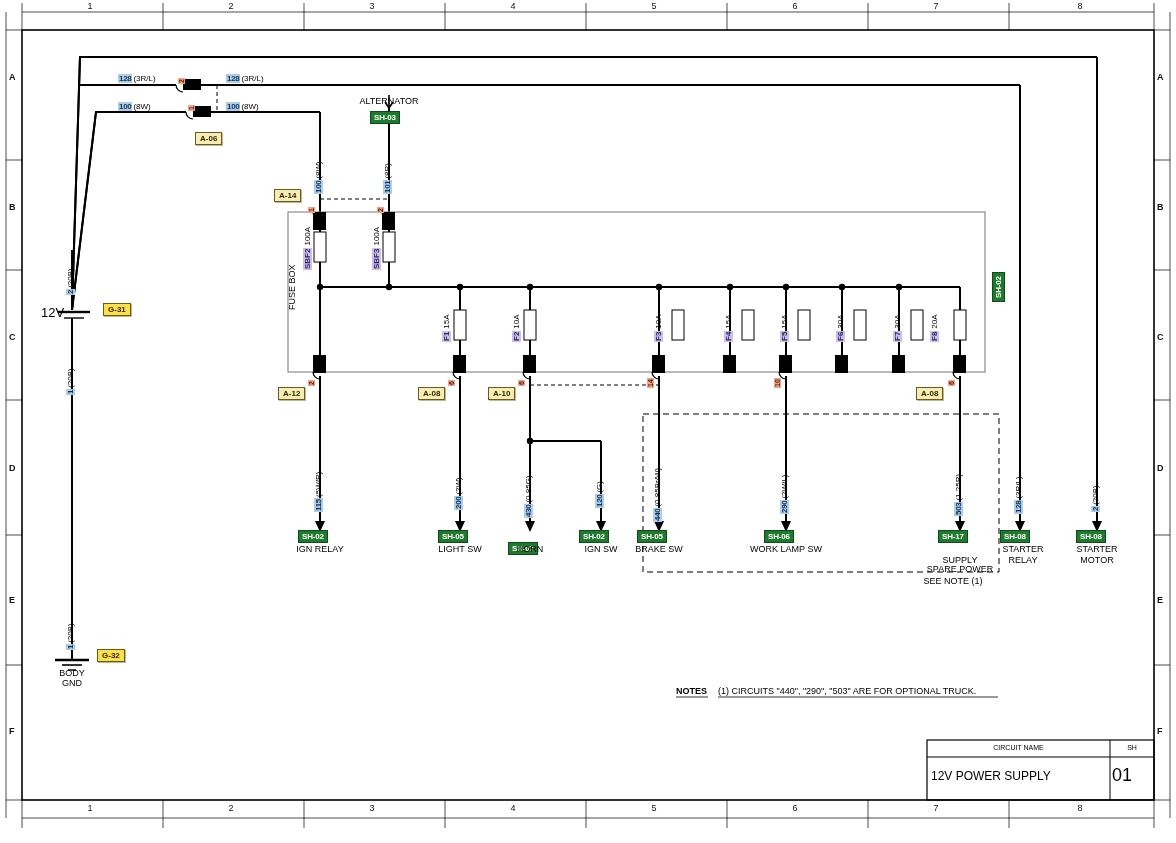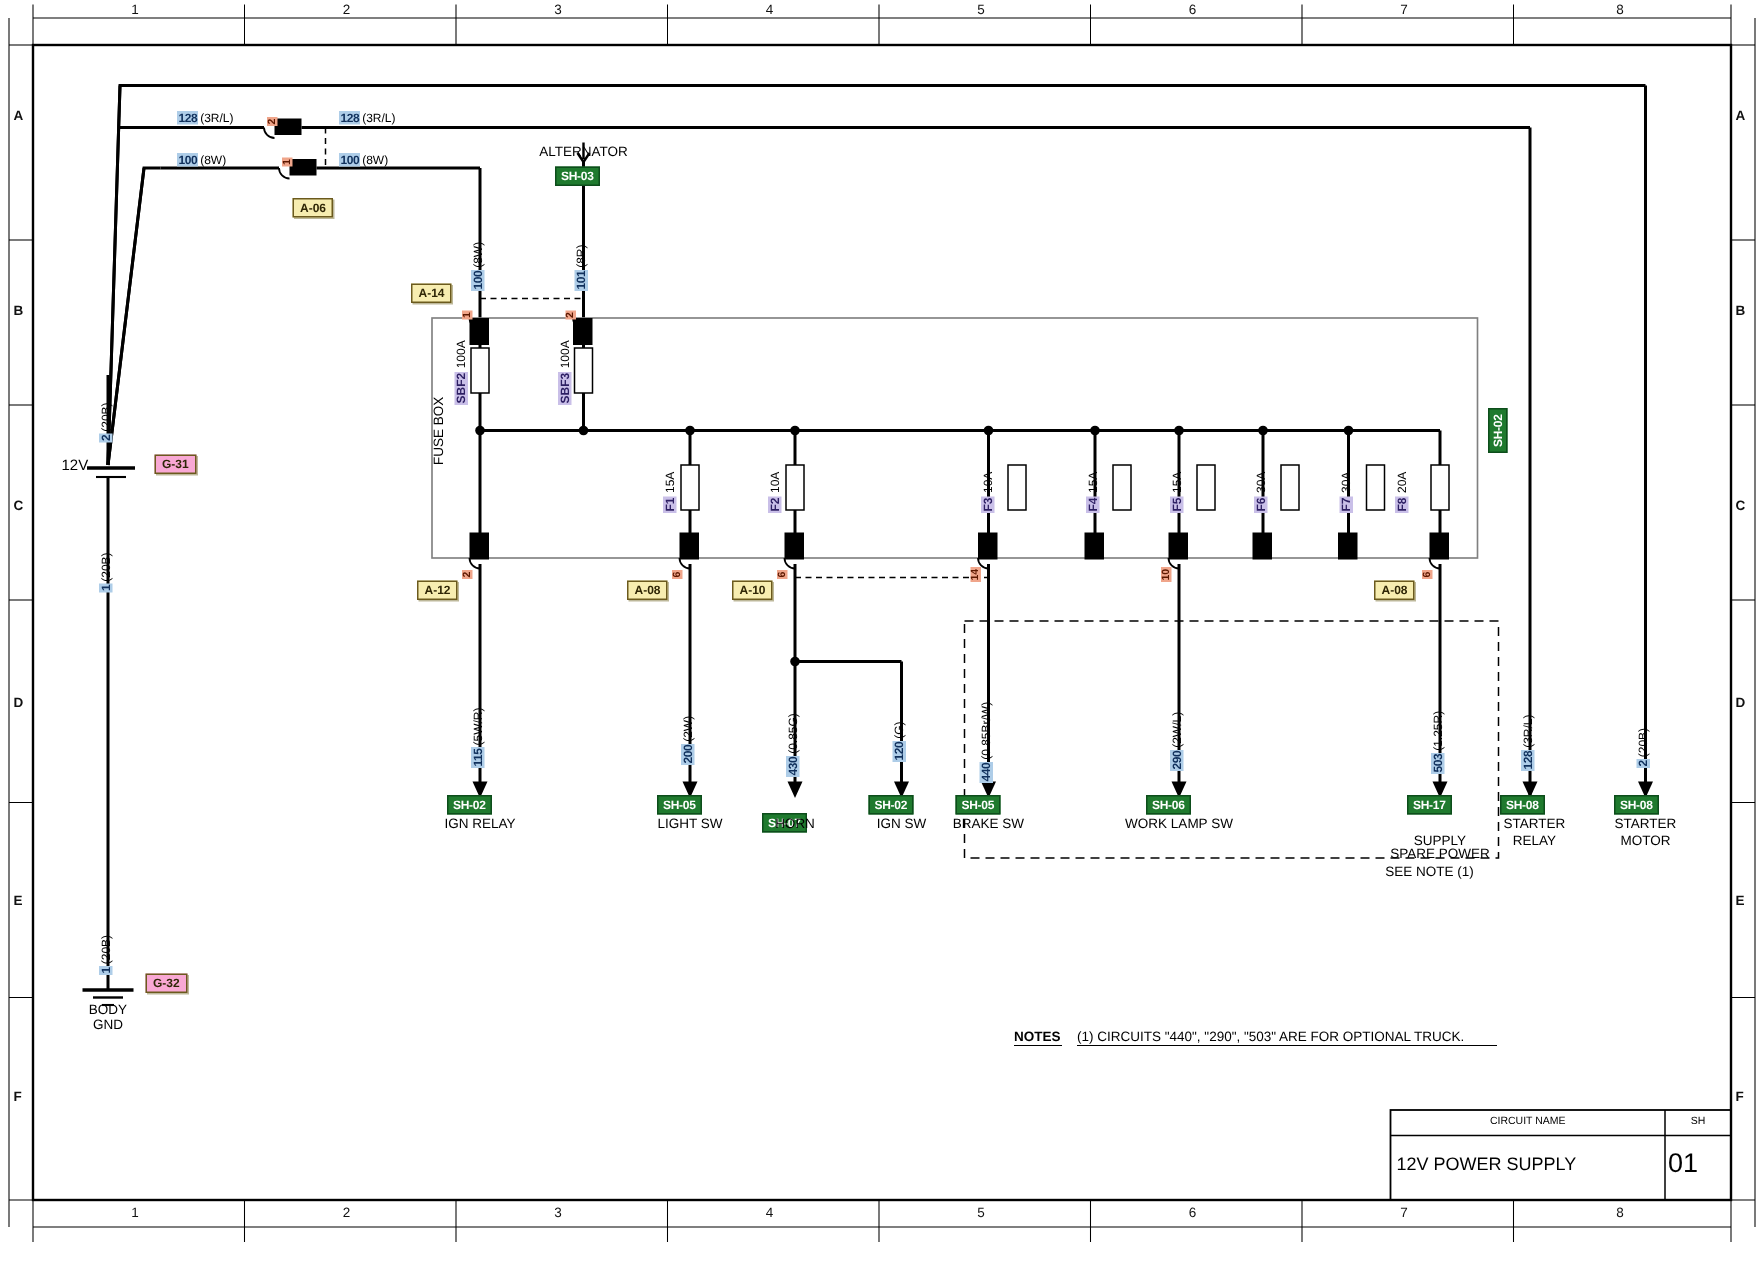--- a/index.html
+++ b/index.html
@@ -20,28 +20,28 @@
   .fnum{background:#c9bfe8;color:#2d1f63;font-weight:bold;padding:0 1px;}
   .famp{padding-left:2px;}
   
   .shref{position:absolute;background:#1f7a2e;color:#ffffff;font-size:8px;font-weight:bold;
          padding:1px 3px;border:1px solid #0d4d1b;white-space:nowrap;letter-spacing:-0.2px;}
   .shref.vert{transform-origin:0 0;}
   
   .conn{position:absolute;background:#f7edb0;border:1px solid #6b5a1e;color:#2f2606;font-size:8px;
         font-weight:bold;padding:1px 4px;white-space:nowrap;box-shadow:1px 1px 0 #bdb89a;}
   
-  .gnd{position:absolute;background:#f9a8d4;border:1px solid #6b5a1e;color:#2f2606;font-size:8px;
+  .gnd{position:absolute;background:#fde047;border:1px solid #6b5a1e;color:#2f2606;font-size:8px;
        font-weight:bold;padding:1px 4px;white-space:nowrap;box-shadow:1px 1px 0 #bdb89a;}
   
   .pin{position:absolute;background:#f0a58a;color:#5c1800;font-size:7px;font-weight:bold;
        padding:0 1px;transform-origin:0 0;line-height:1;}
   
   .ctext{position:absolute;font-size:9px;color:#000;text-align:center;white-space:nowrap;}
-  .ctext2{position:absolute;font-size:10px;color:#000;white-space:nowrap;}
+  .ctext2{position:absolute;font-size:13px;color:#000;white-space:nowrap;}
   .vtext{position:absolute;font-size:9px;color:#000;white-space:nowrap;transform-origin:0 0;}
   .note{position:absolute;font-size:9px;color:#000;white-space:nowrap;}
   .tbcell{position:absolute;font-size:7px;text-align:center;width:100%;}
   .tbname{position:absolute;font-size:12px;}
   .tbsh{position:absolute;font-size:18px;text-align:center;width:100%;}
 </style>
 </head>
 <body>
 
 <div id="sheet">

